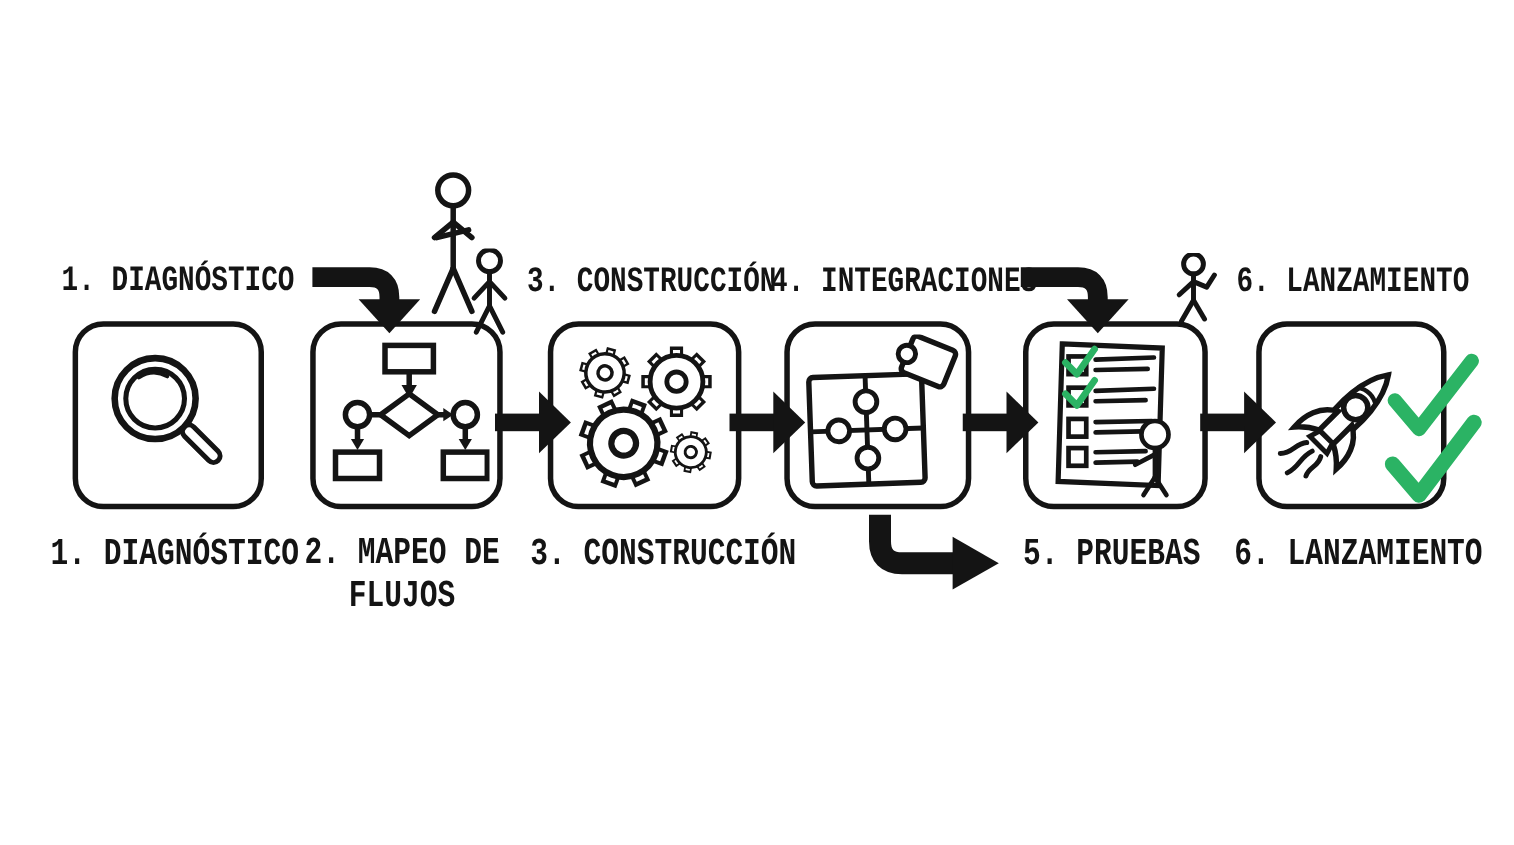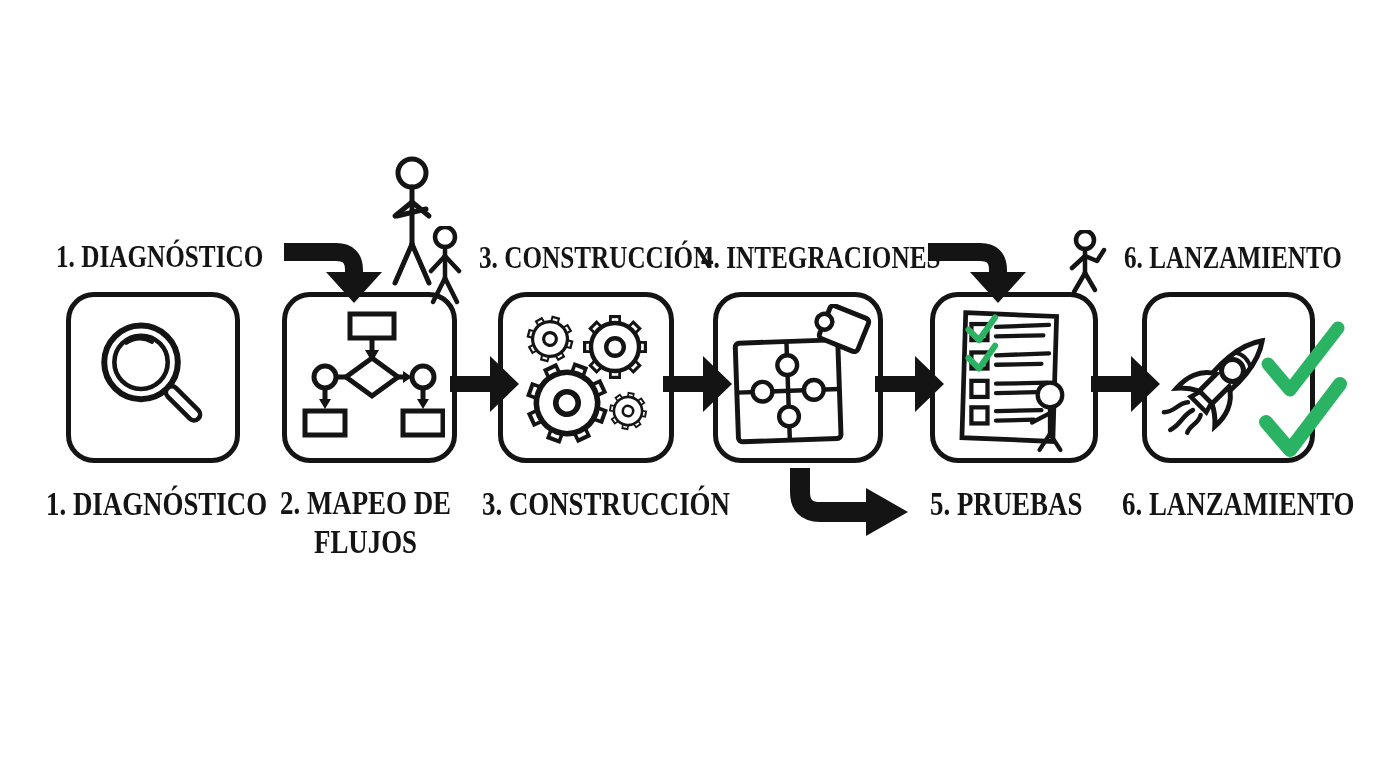--- a/index.html
+++ b/index.html
@@ -1,19 +1,19 @@
 <!DOCTYPE html>
 <html><head>
 <meta charset="utf-8">
 <title>Diagram</title>
 <style>
   html,body { margin:0; padding:0; }
   .canvas {
     position:relative; width:1376px; height:768px; background:#ffffff;
-    overflow:hidden; font-family:Liberation Serif, serif; color:#141414;
+    overflow:hidden; font-family:Liberation Mono, monospace; color:#141414;
   }
   .box {
     position:absolute; top:292px; height:161px;
     border:5px solid #141414; border-radius:28px; background:#fff;
     display:flex; align-items:center; justify-content:center;
   }
   .lbl {
     position:absolute; font-weight:700; font-size:30px; color:#141414;
     white-space:nowrap; letter-spacing:0px;
     transform:scale(0.84,1.08); transform-origin:0 0;

